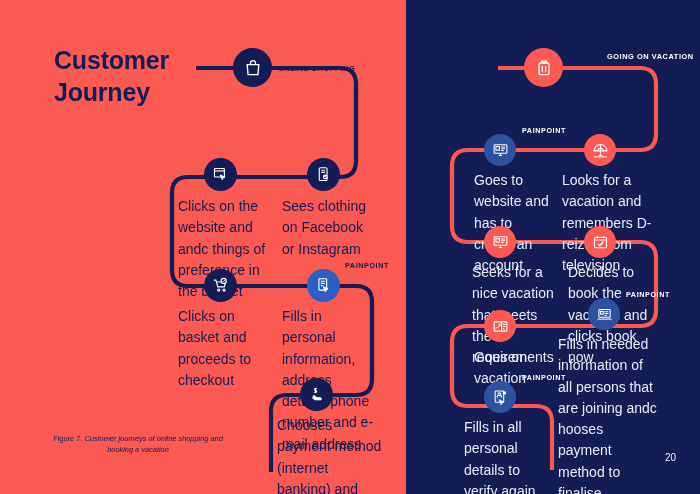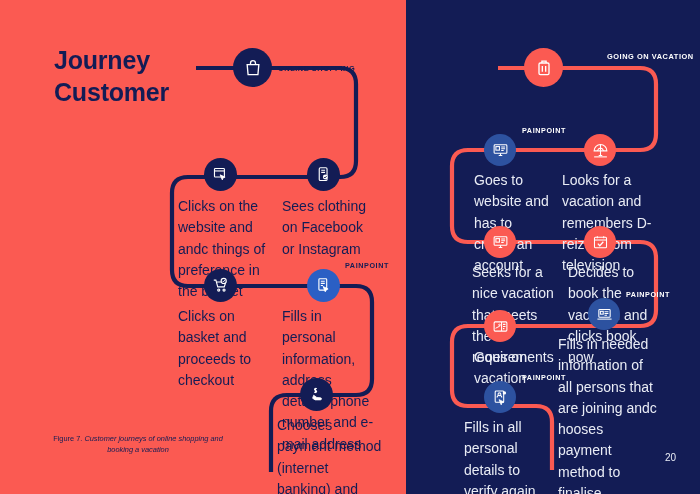--- a/index.html
+++ b/index.html
@@ -160,22 +160,22 @@
              L 468 326
              Q 452 326 452 342
              L 452 390
              Q 452 406 468 406
              L 536 406
              Q 552 406 552 422
              L 552 470" fill="none" stroke="#fb5a52" stroke-width="4.2" stroke-linecap="butt"></path>
   </svg>
 
   <div id="page-title">
+    <div>Customer</div>
     <div>Journey</div>
-    <div>Customer</div>
   </div>
 
   <div class="node node-dark" style="left:233px; top:48px; width:39px; height:39px;">
     <span>
       <svg width="20" height="20" viewBox="0 0 24 24" fill="none" stroke="#ffffff" stroke-width="1.6">
         <path d="M5 8 h14 l-1.1 12 H6.1 Z"></path>
         <path d="M9 8 V6.2 a3 3 0 0 1 6 0 V8"></path>
       </svg>
     </span>
   </div>

